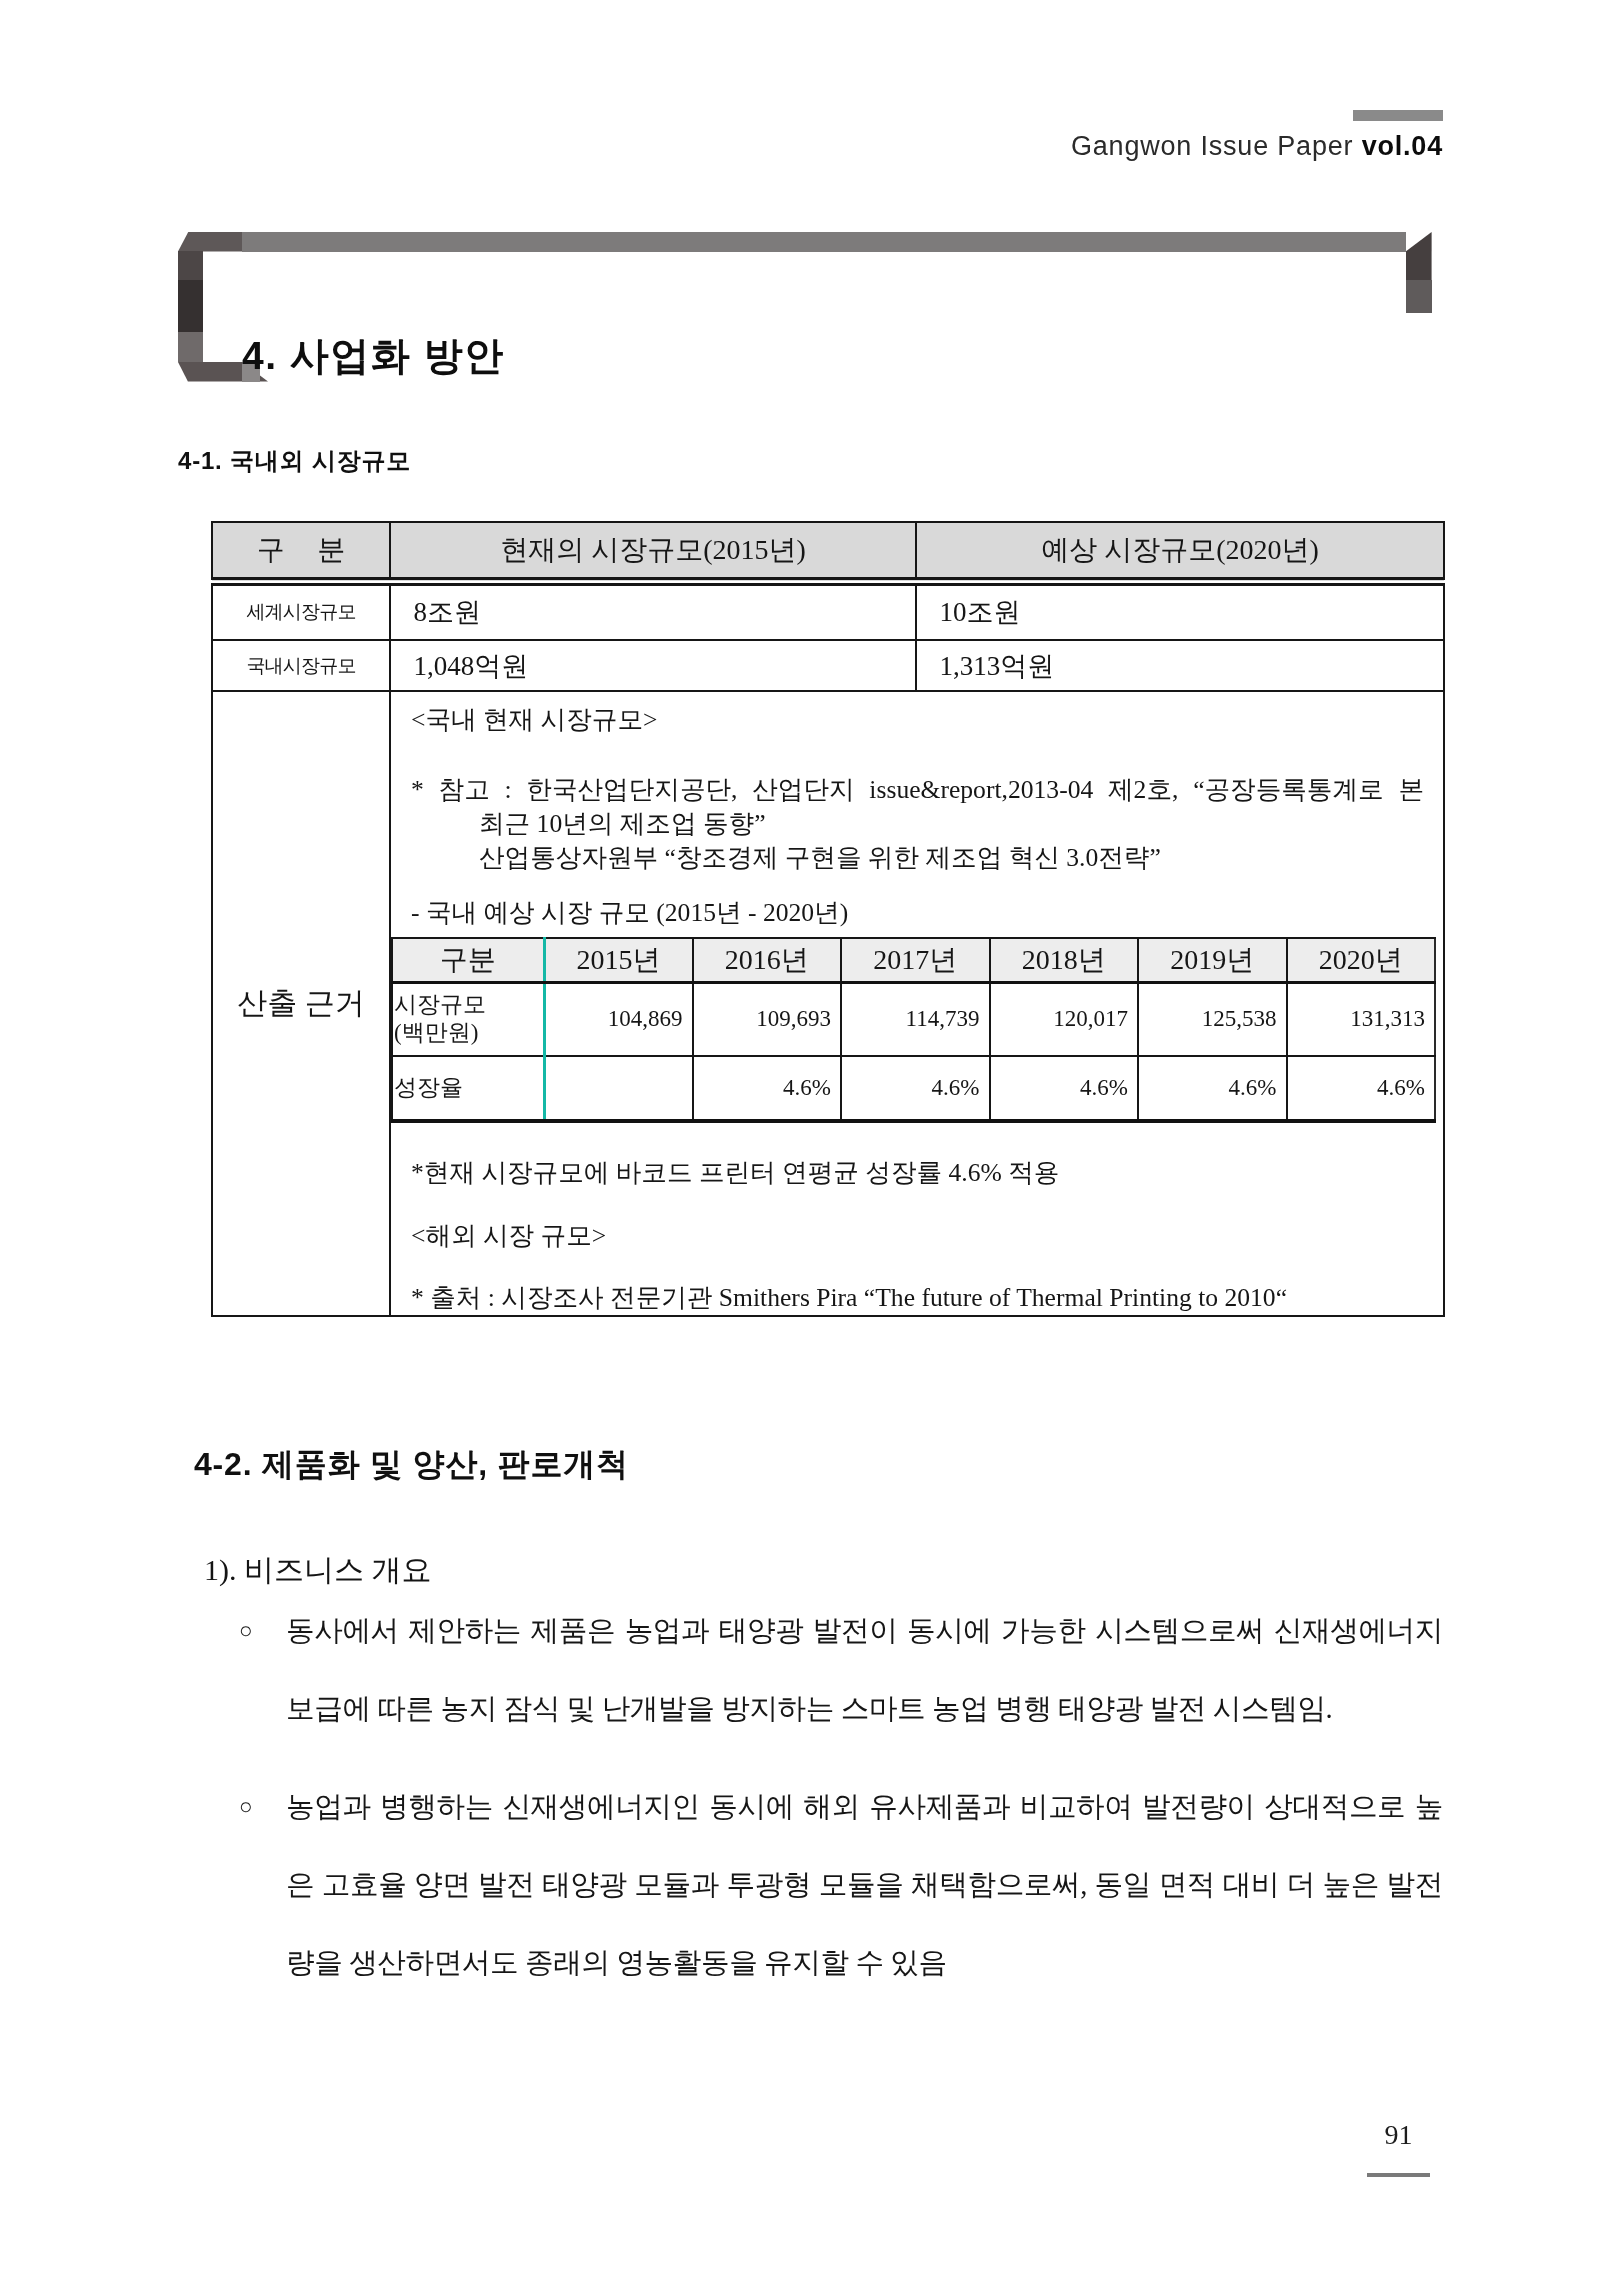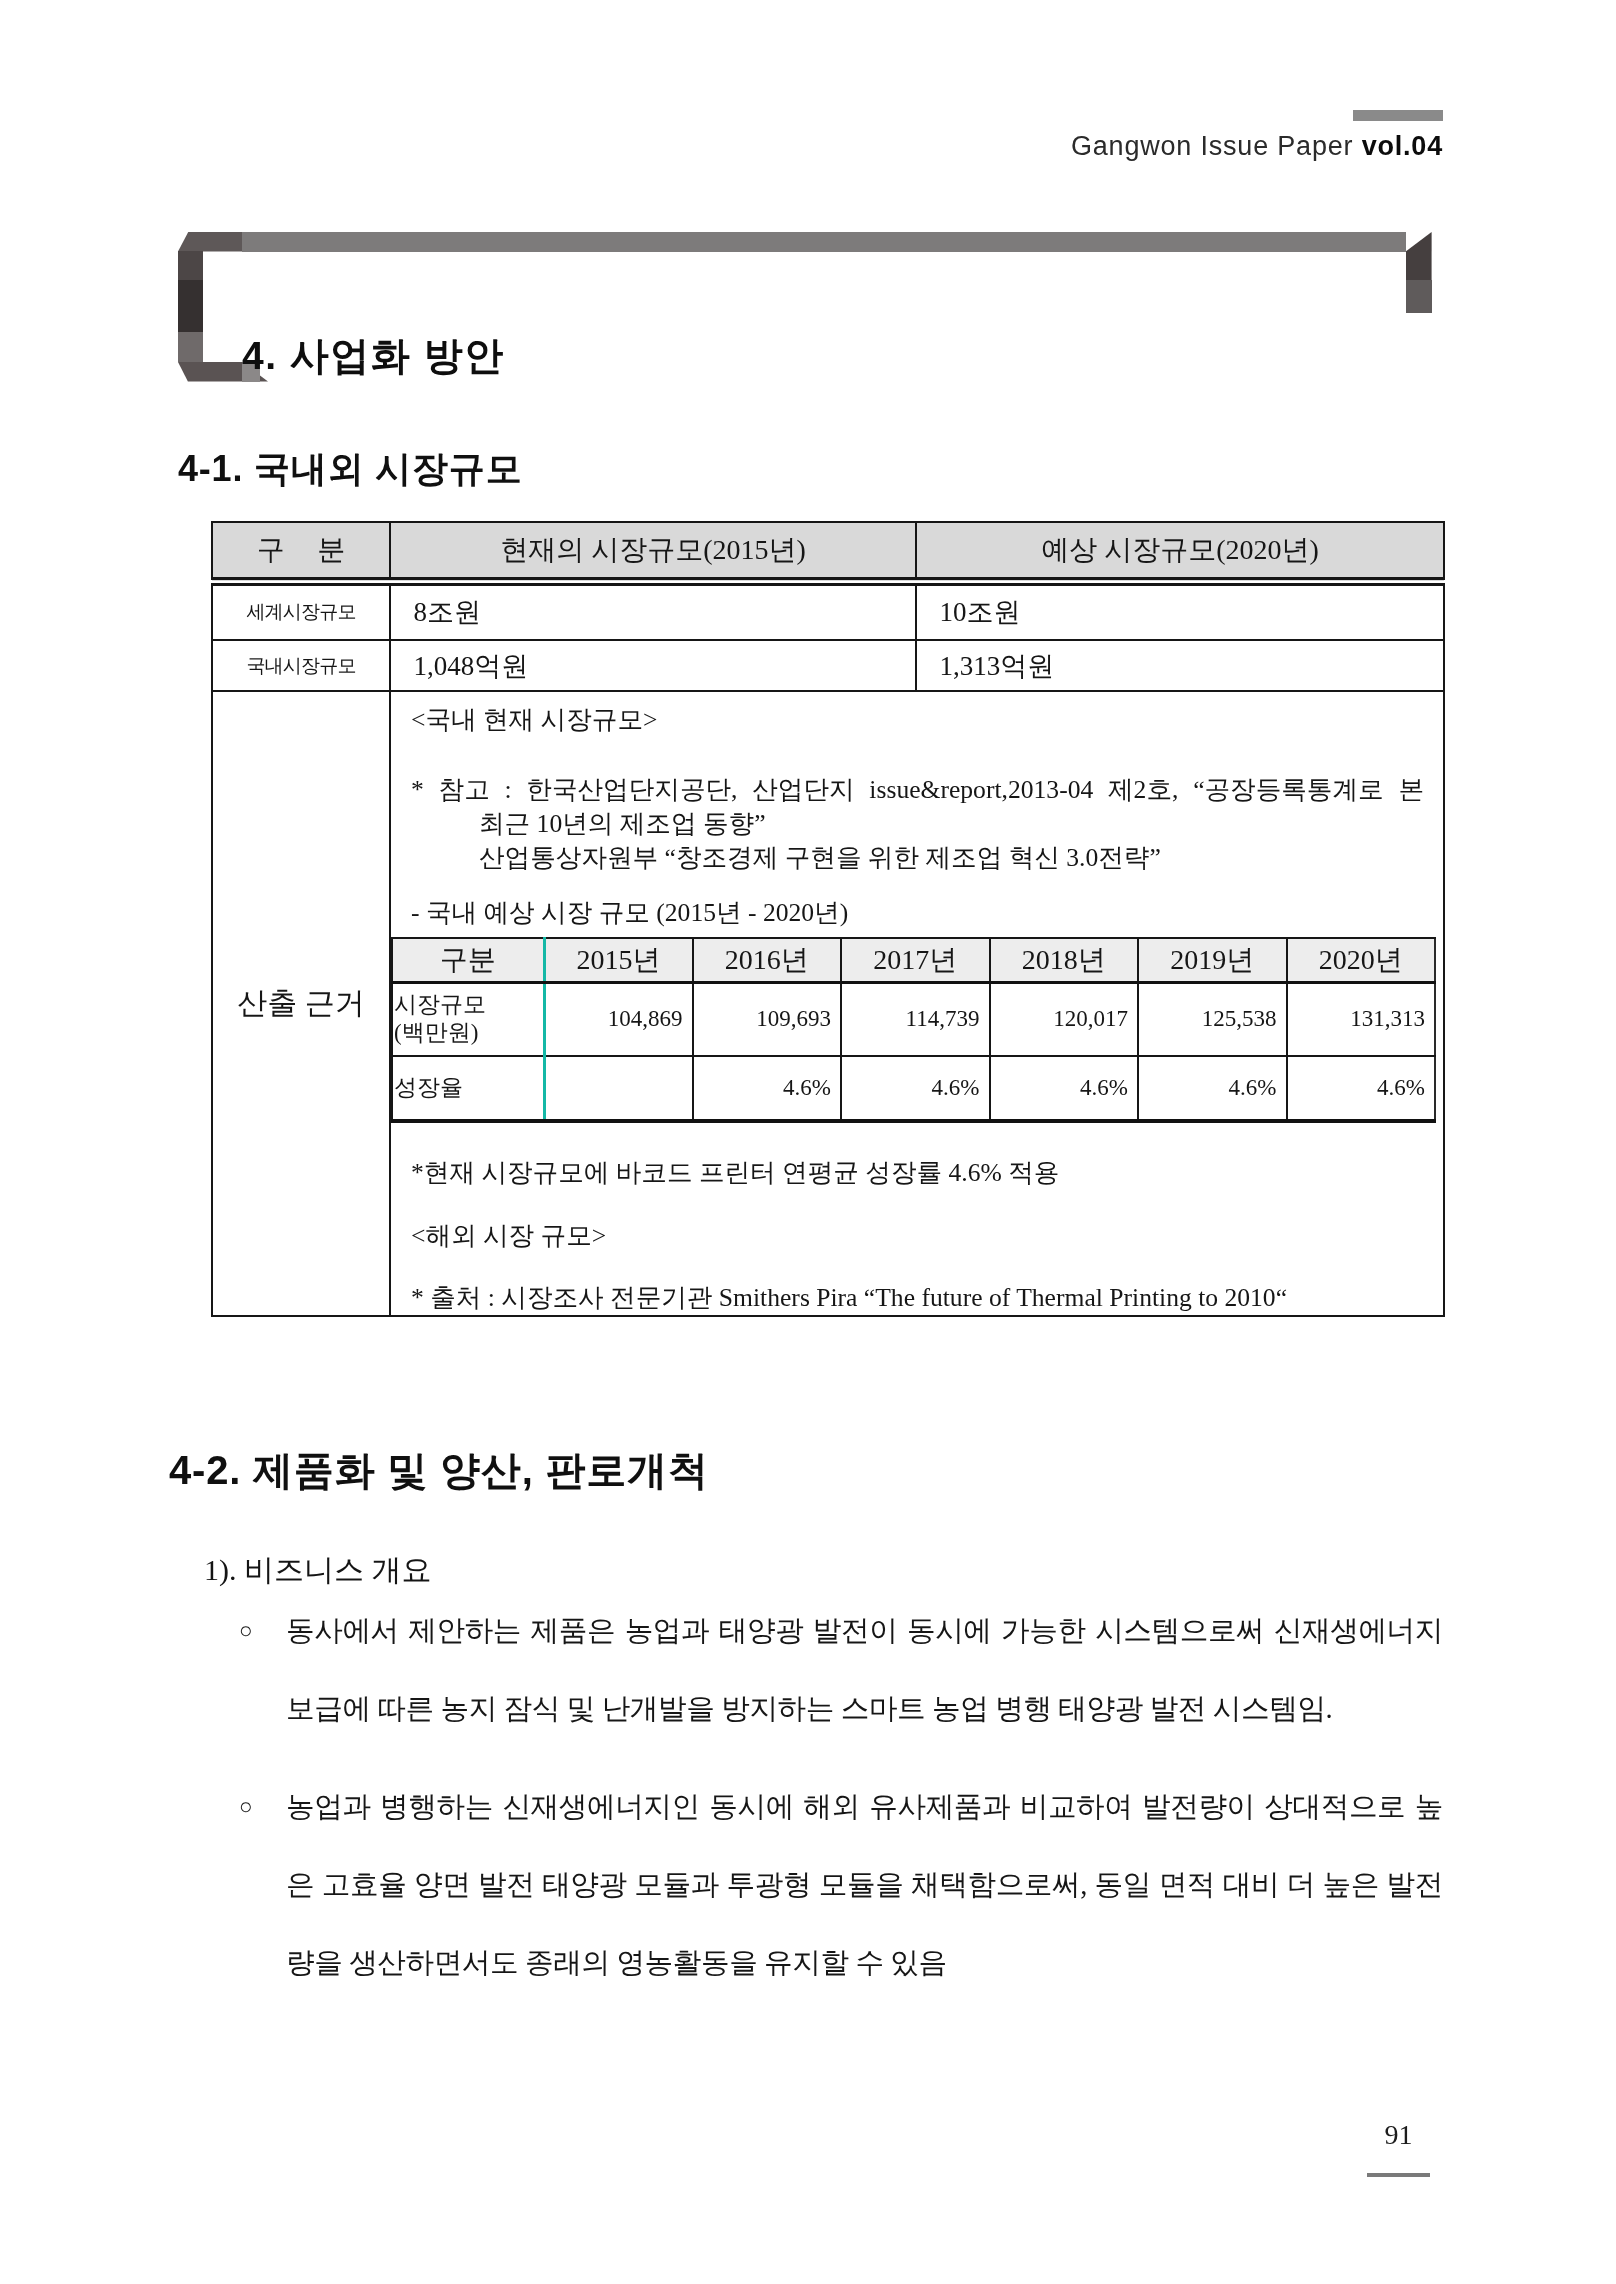--- a/index.html
+++ b/index.html
@@ -29,22 +29,22 @@
   #bn-bl    {left:178px;top:362px;width:90px;height:19.5px;background:#5a5353;
              clip-path:polygon(0 0,71% 0,100% 100%,11% 100%);}
   #bn-bl2   {left:242px;top:362px;width:18px;height:19.5px;background:#8b8888;}
   #bn-tr    {left:1406px;top:232px;width:25.6px;height:48px;background:#453f3f;
              clip-path:polygon(0 40%,100% 0,100% 100%,0 100%);}
   #bn-rb    {left:1406px;top:280px;width:25.6px;height:33px;background:#5f5b5b;}
   #bn-title {left:242px;top:287px;font-size:39px;font-weight:bold;color:#0e0e0e;
              letter-spacing:1.5px;margin-top:42px;}
 
   
-  #h41{left:178px;top:445px;font-size:36px;font-weight:bold;letter-spacing:0.8px;color:#101010;}
-  #h42{left:169px;top:1443px;font-size:40px;font-weight:bold;letter-spacing:0.8px;color:#101010;}
+  #h41{left:178px;top:445px;font-size:24px;font-weight:bold;letter-spacing:0.8px;color:#101010;}
+  #h42{left:194px;top:1443px;font-size:32px;font-weight:bold;letter-spacing:0.8px;color:#101010;}
   #h42sub{left:204px;top:1550px;font-size:30px;color:#141414;}
 
   
   #mkt{left:211px;top:521px;width:1232px;border-collapse:collapse;table-layout:fixed;
        font-size:27px;}
   #mkt col.c0{width:178px;} #mkt col.c1{width:526px;} #mkt col.c2{width:528px;}
   #mkt th,#mkt td{border:2.3px solid #161616;vertical-align:middle;}
   #mkt th{background:#d9d9d9;font-weight:normal;font-size:28px;
           border-bottom:9px double #161616;height:59px;text-align:center;}
   #mkt th.gubun{word-spacing:25.6px;}

